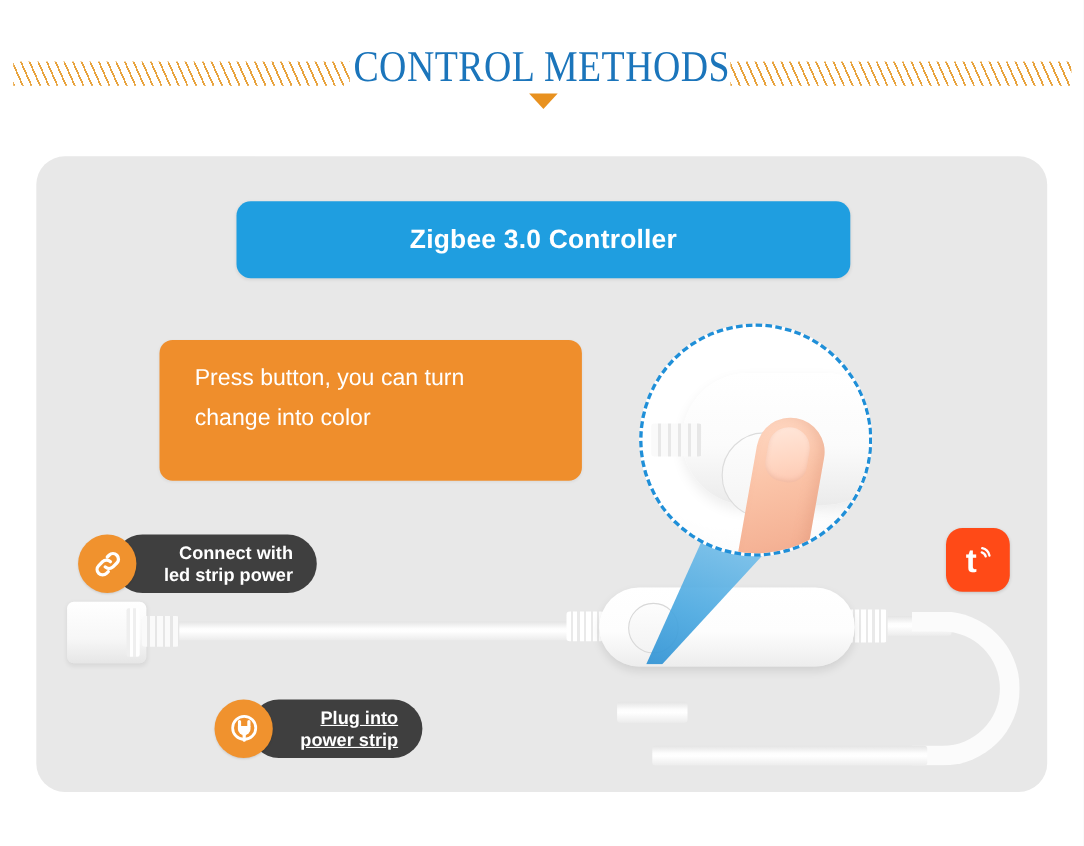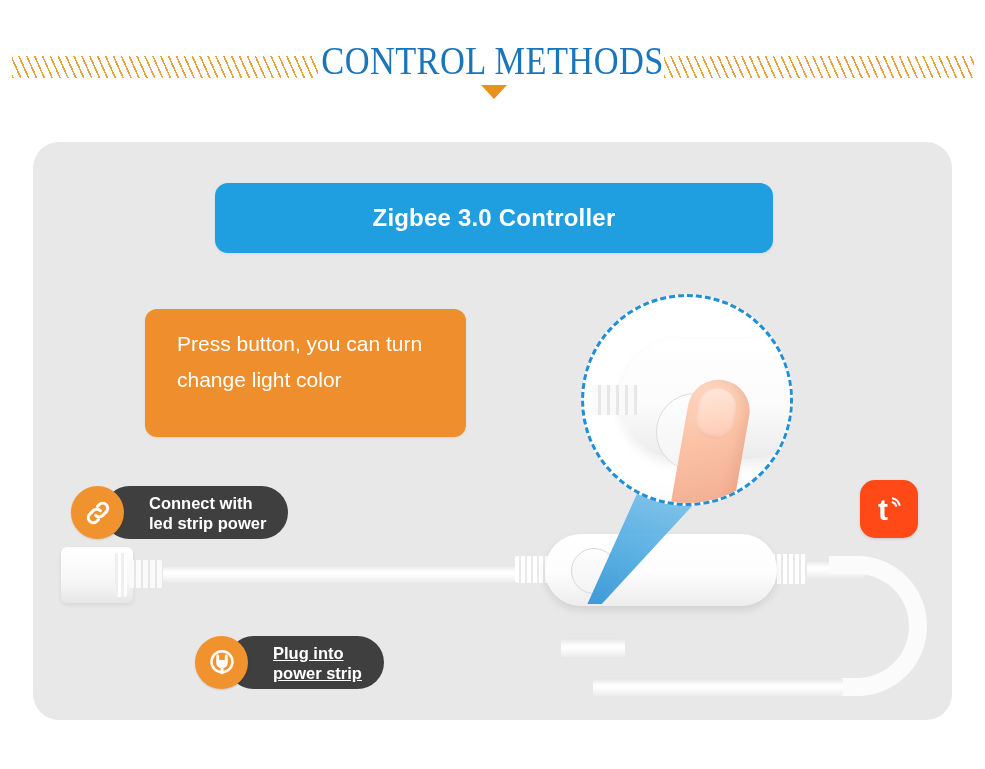--- a/index.html
+++ b/index.html
@@ -88,21 +88,21 @@
     justify-content: center;
     letter-spacing: 0.2px;
     box-shadow: 0 1px 3px rgba(0,0,0,0.08);
   }
 
   
   .callout {
     position: absolute;
     left: 112px;
     top: 167px;
-    width: 321px;
+    width: 384px;
     height: 128px;
     background: #ef8e2c;
     border-radius: 12px;
     box-sizing: border-box;
     padding: 17px 4px 0 32px;
     color: #ffffff;
     font-size: 21px;
     line-height: 36px;
     box-shadow: 0 1px 3px rgba(0,0,0,0.06);
   }
@@ -122,20 +122,21 @@
     display: flex;
     flex-direction: column;
     justify-content: center;
     color: #ffffff;
     font-size: 16.5px;
     font-weight: bold;
     line-height: 20px;
     padding-left: 46px;
     padding-right: 22px;
     box-sizing: border-box;
+    text-align: right;
   }
   .badge-icon {
     position: absolute;
     left: 0; top: 0;
     width: 53px; height: 53px;
     border-radius: 50%;
     background: #f0922e;
     display: flex;
     align-items: center;
     justify-content: center;
@@ -363,21 +364,21 @@
       <div class="finger">
         <div class="nail"></div>
       </div>
     </div>
   </div>
 
   <div class="banner">Zigbee 3.0 Controller</div>
 
   <div class="callout">
     <div>Press button, you can turn</div>
-    <div>change light color</div>
+    <div>change into color</div>
   </div>
 
   <div class="badge badge-link">
     <div class="badge-icon">
       <svg width="30" height="30" viewBox="0 0 24 24" fill="none" stroke="#ffffff" stroke-width="2.4" stroke-linecap="round" stroke-linejoin="round">
         <path d="M10.1 13.9a4 4 0 0 0 5.66 0l2.83-2.83a4 4 0 0 0-5.66-5.66l-1.3 1.3"></path>
         <path d="M13.9 10.1a4 4 0 0 0-5.66 0l-2.83 2.83a4 4 0 0 0 5.66 5.66l1.3-1.3"></path>
       </svg>
     </div>
     <div class="badge-body">

